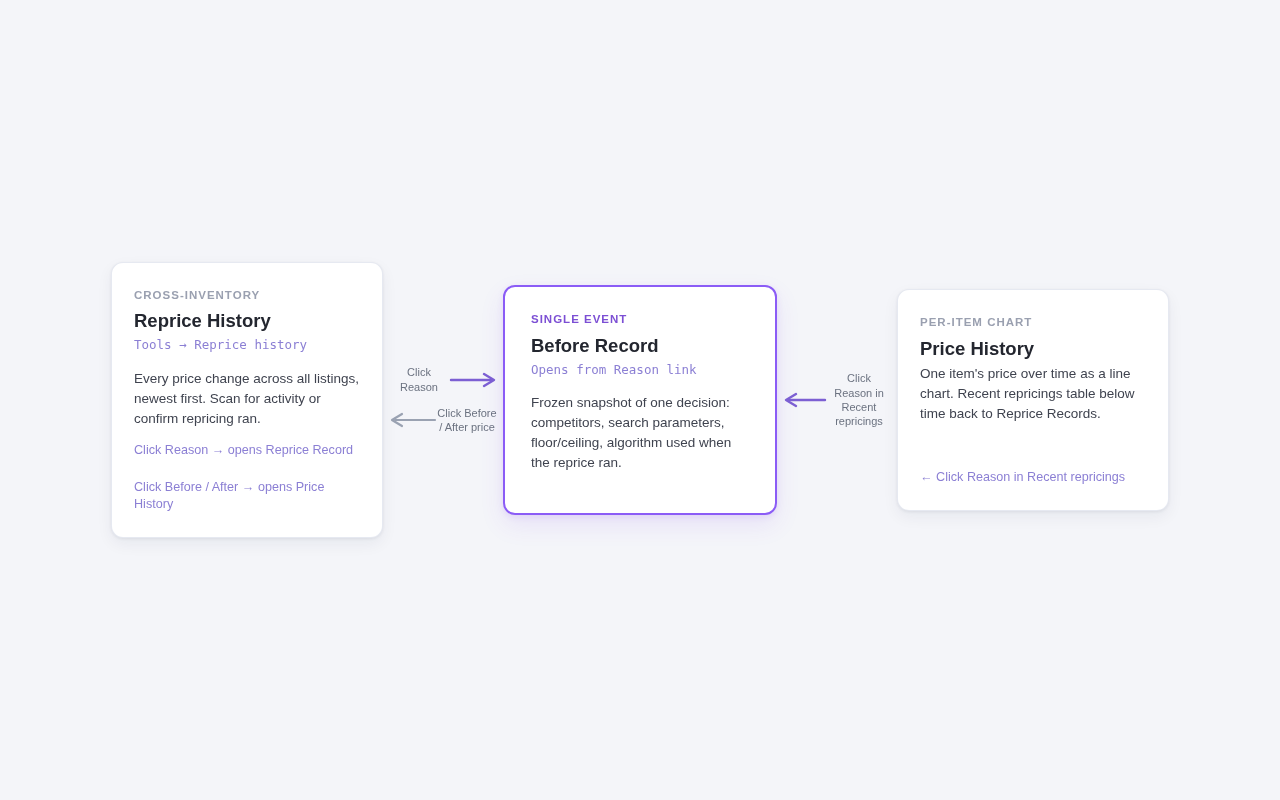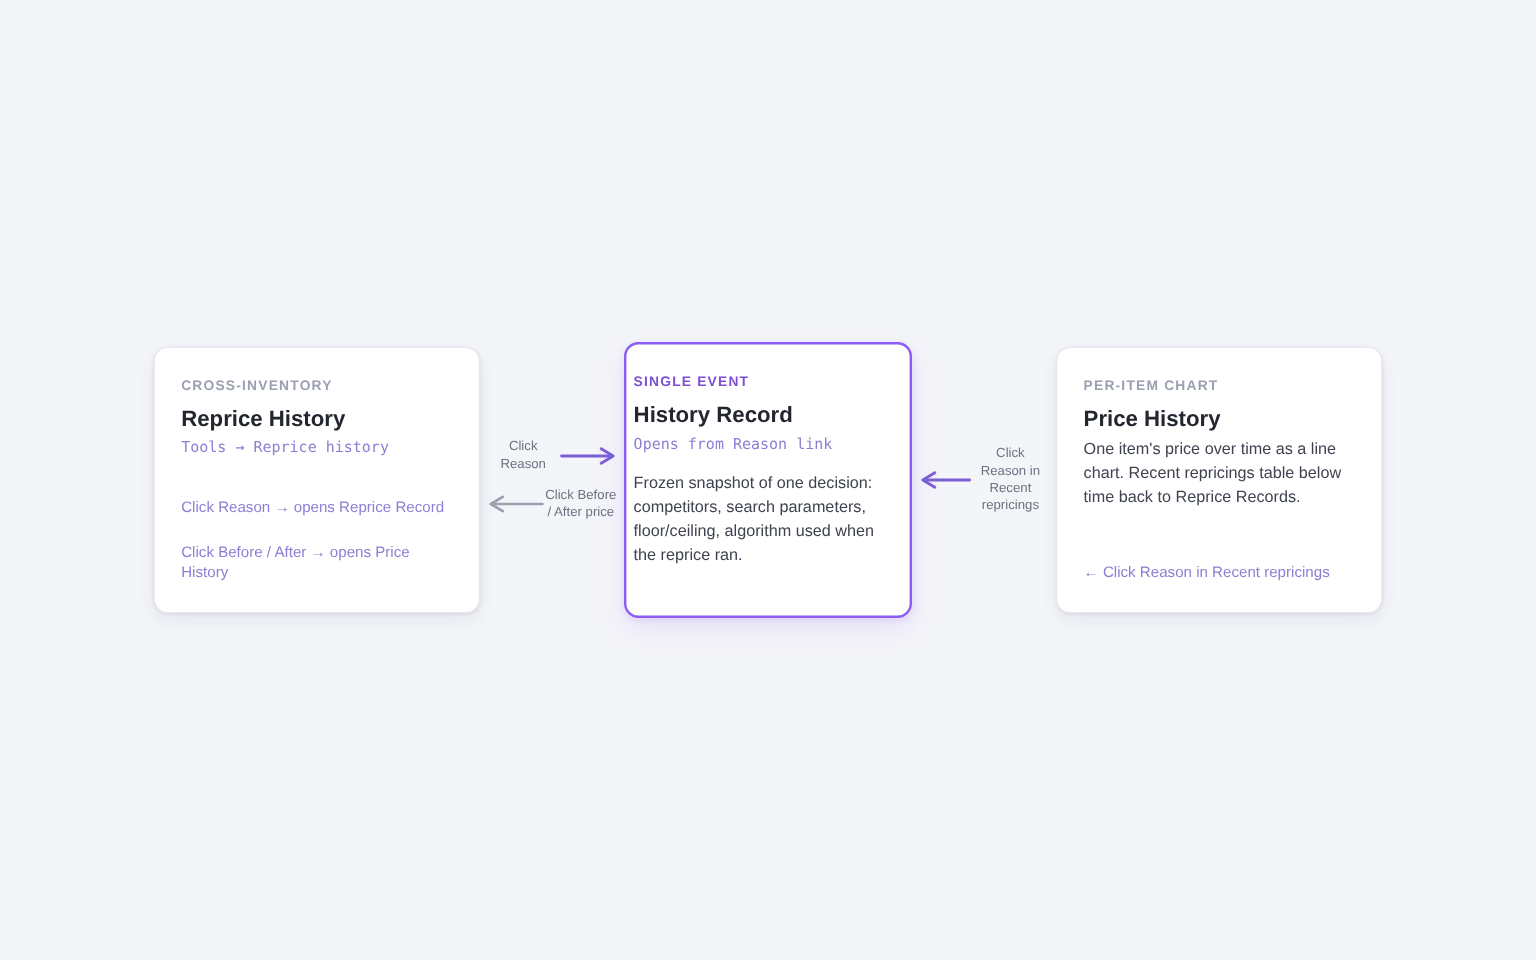--- a/index.html
+++ b/index.html
@@ -42,26 +42,26 @@
     border-radius: 12px;
     padding: 26px 22px 24px 22px;
     box-shadow: 0 1px 3px rgba(25, 30, 60, 0.07),
                 0 6px 16px rgba(25, 30, 60, 0.06);
     border: 1px solid rgba(220, 223, 235, 0.7);
     display: flex;
     flex-direction: column;
   }
 
   .card.highlight {
-    width: 240px;
+    width: 274px;
     min-height: 230px;
     border: 2px solid #8b5cf6;
     box-shadow: 0 2px 6px rgba(124, 58, 237, 0.10),
                 0 10px 24px rgba(124, 58, 237, 0.10);
-    padding: 26px 22px 24px 6px;
+    padding: 26px 22px 24px 26px;
   }
 
   .eyebrow {
     font-size: 11.5px;
     font-weight: bold;
     letter-spacing: 1.0px;
     color: #9aa0b0;
     text-transform: uppercase;
     line-height: 1.2;
     margin-bottom: 7px;
@@ -144,20 +144,21 @@
 </head>
 <body>
 
 <div class="diagram">
   <div class="flow">
 
     <div class="card">
       <div class="eyebrow">CROSS-INVENTORY</div>
       <div class="card-title">Reprice History</div>
       <div class="card-path">Tools → Reprice history</div>
+      <div class="card-body">Every price change across all listings, newest first. Scan for activity or confirm repricing ran.</div>
       <div class="card-links">
         <a class="card-link">Click Reason → opens Reprice Record</a>
         <a class="card-link">Click Before / After → opens Price History</a>
       </div>
     </div>
 
     <div class="connector connector-left">
 
       <div class="conn-group">
         <div class="conn-label">Click Reason</div>
@@ -180,21 +181,21 @@
           </svg>
         </span>
         <div class="spacer-6"></div>
         <div class="conn-label">Click Before / After price</div>
       </div>
 
     </div>
 
     <div class="card highlight">
       <div class="eyebrow accent">SINGLE EVENT</div>
-      <div class="card-title">History Record</div>
+      <div class="card-title">Before Record</div>
       <div class="card-path">Opens from Reason link</div>
       <div class="card-body">Frozen snapshot of one decision: competitors, search parameters, floor/ceiling, algorithm used when the reprice ran.</div>
     </div>
 
     <div class="connector connector-right">
       <div class="conn-group">
         <span>
           <svg class="arrow-svg" width="44" height="16" viewBox="0 0 44 16" fill="none" stroke="#7c5fd3" stroke-width="2.4" stroke-linecap="round" stroke-linejoin="round">
             <line x1="6" y1="8" x2="42" y2="8"></line>
             <polyline points="13,2 3,8 13,14"></polyline>

